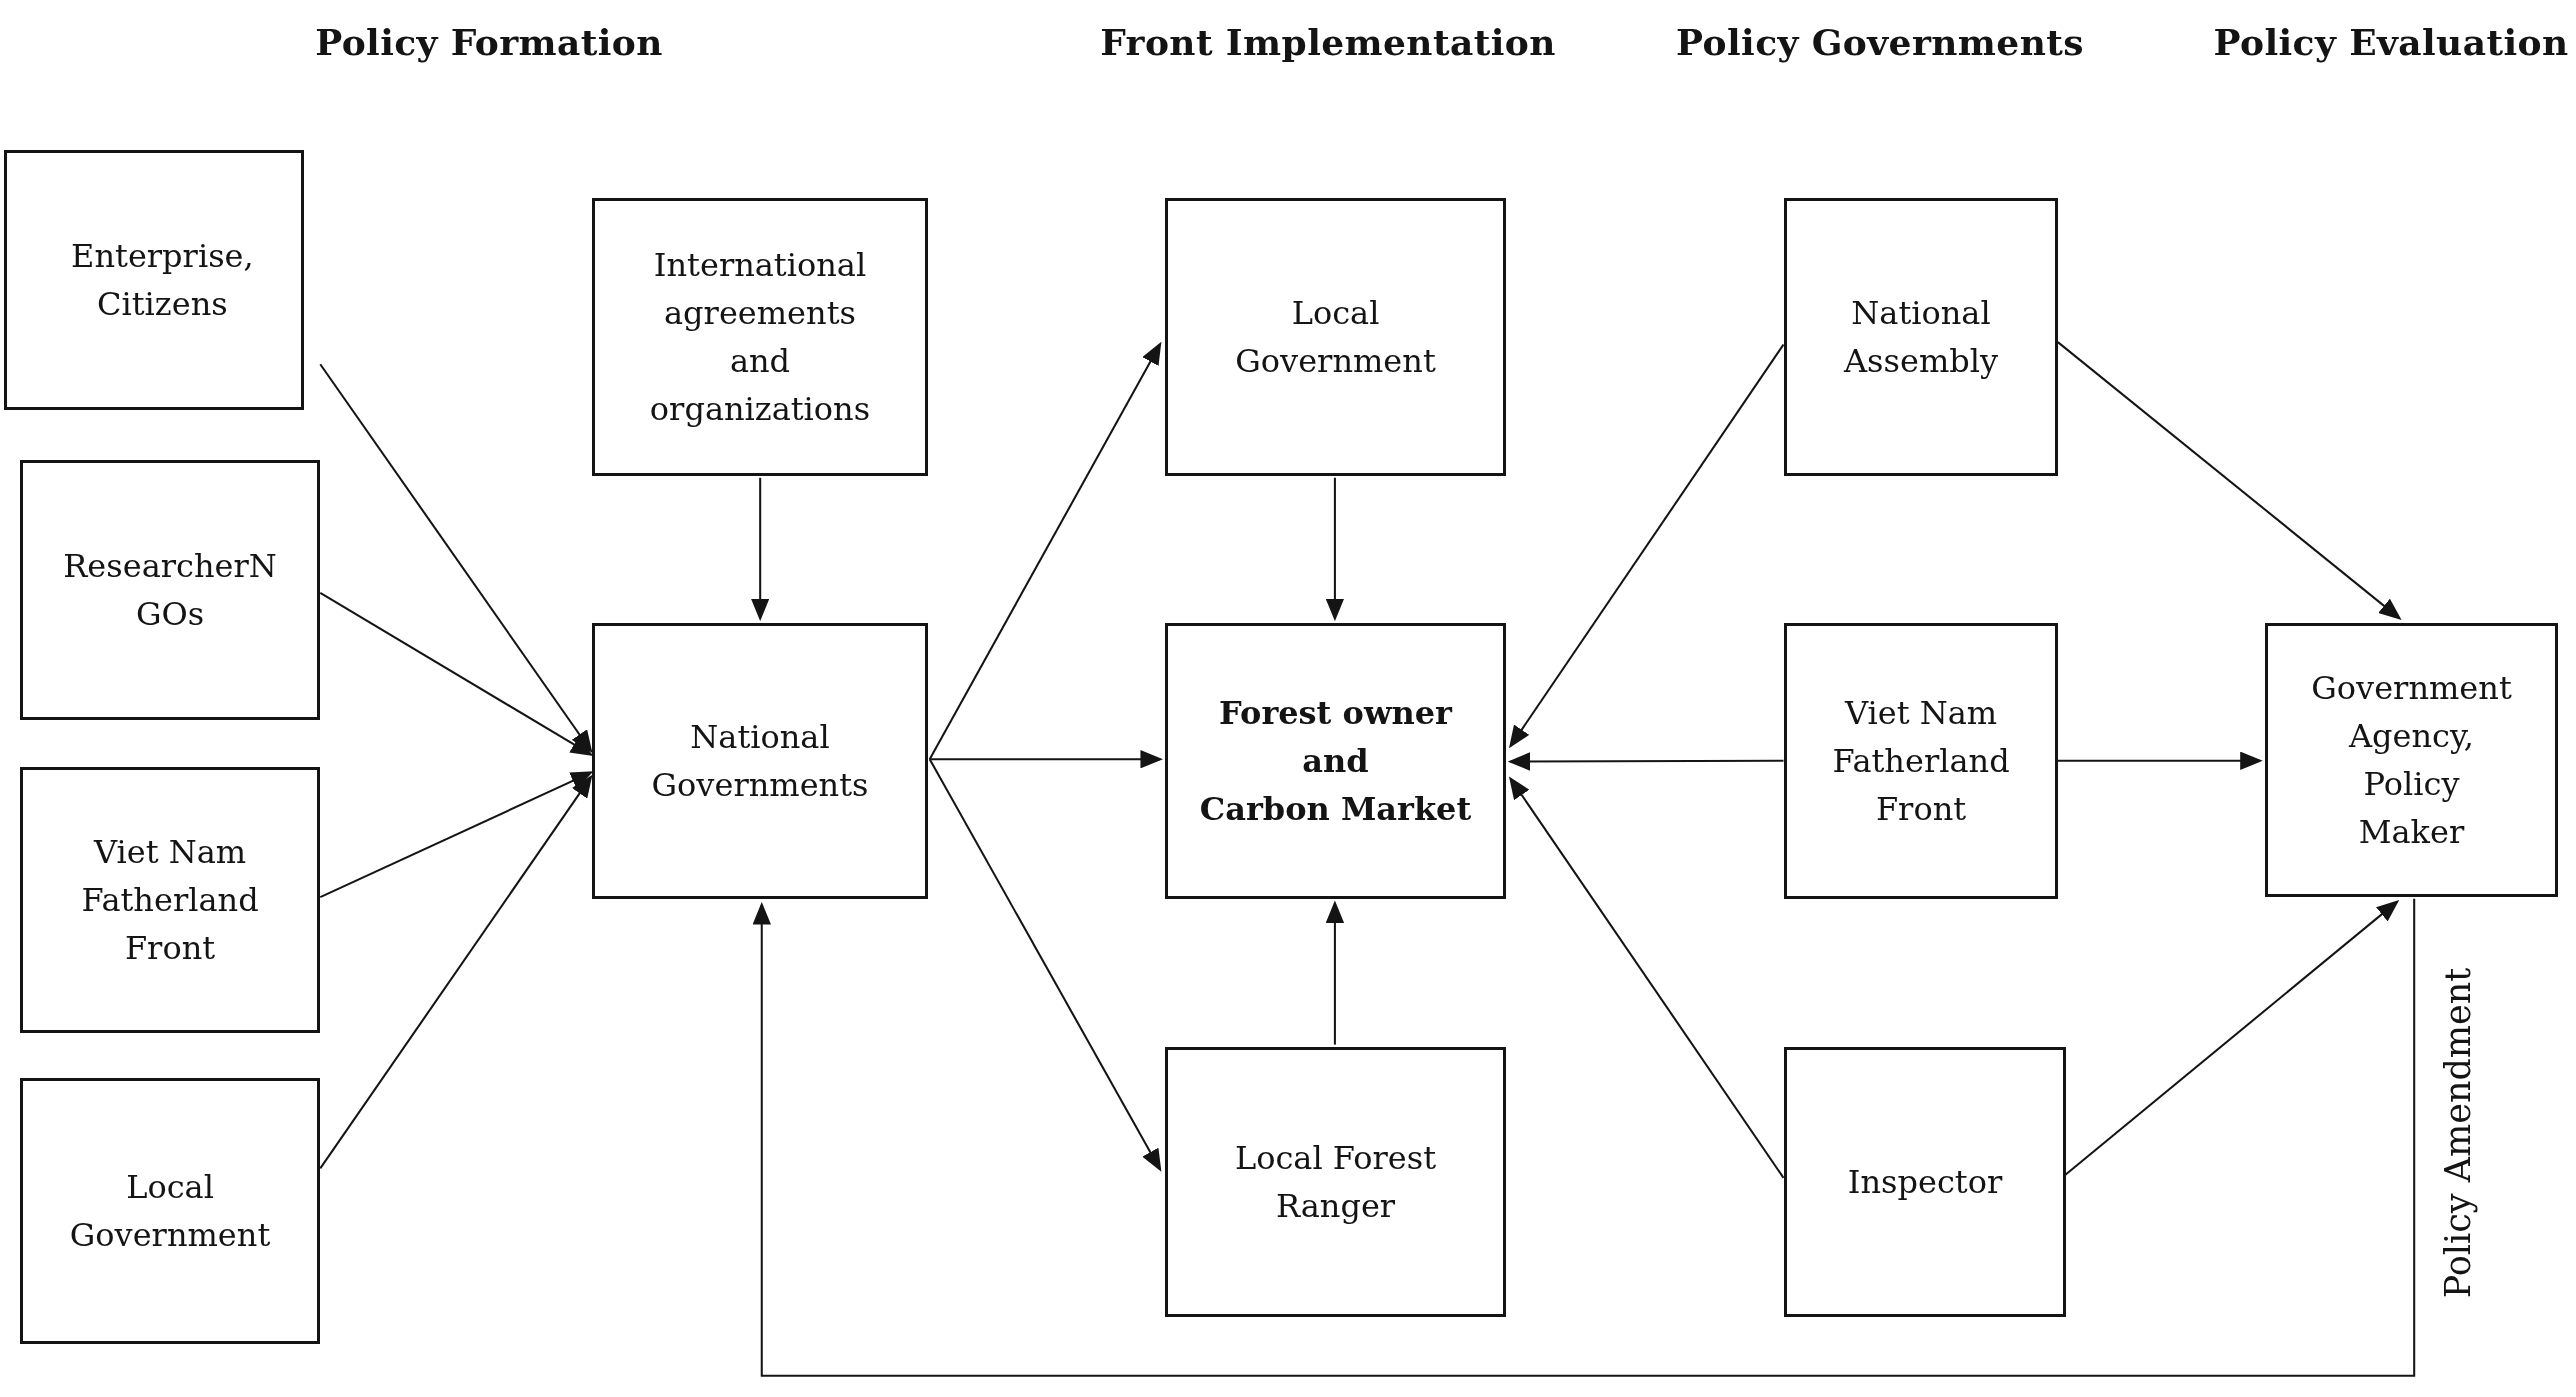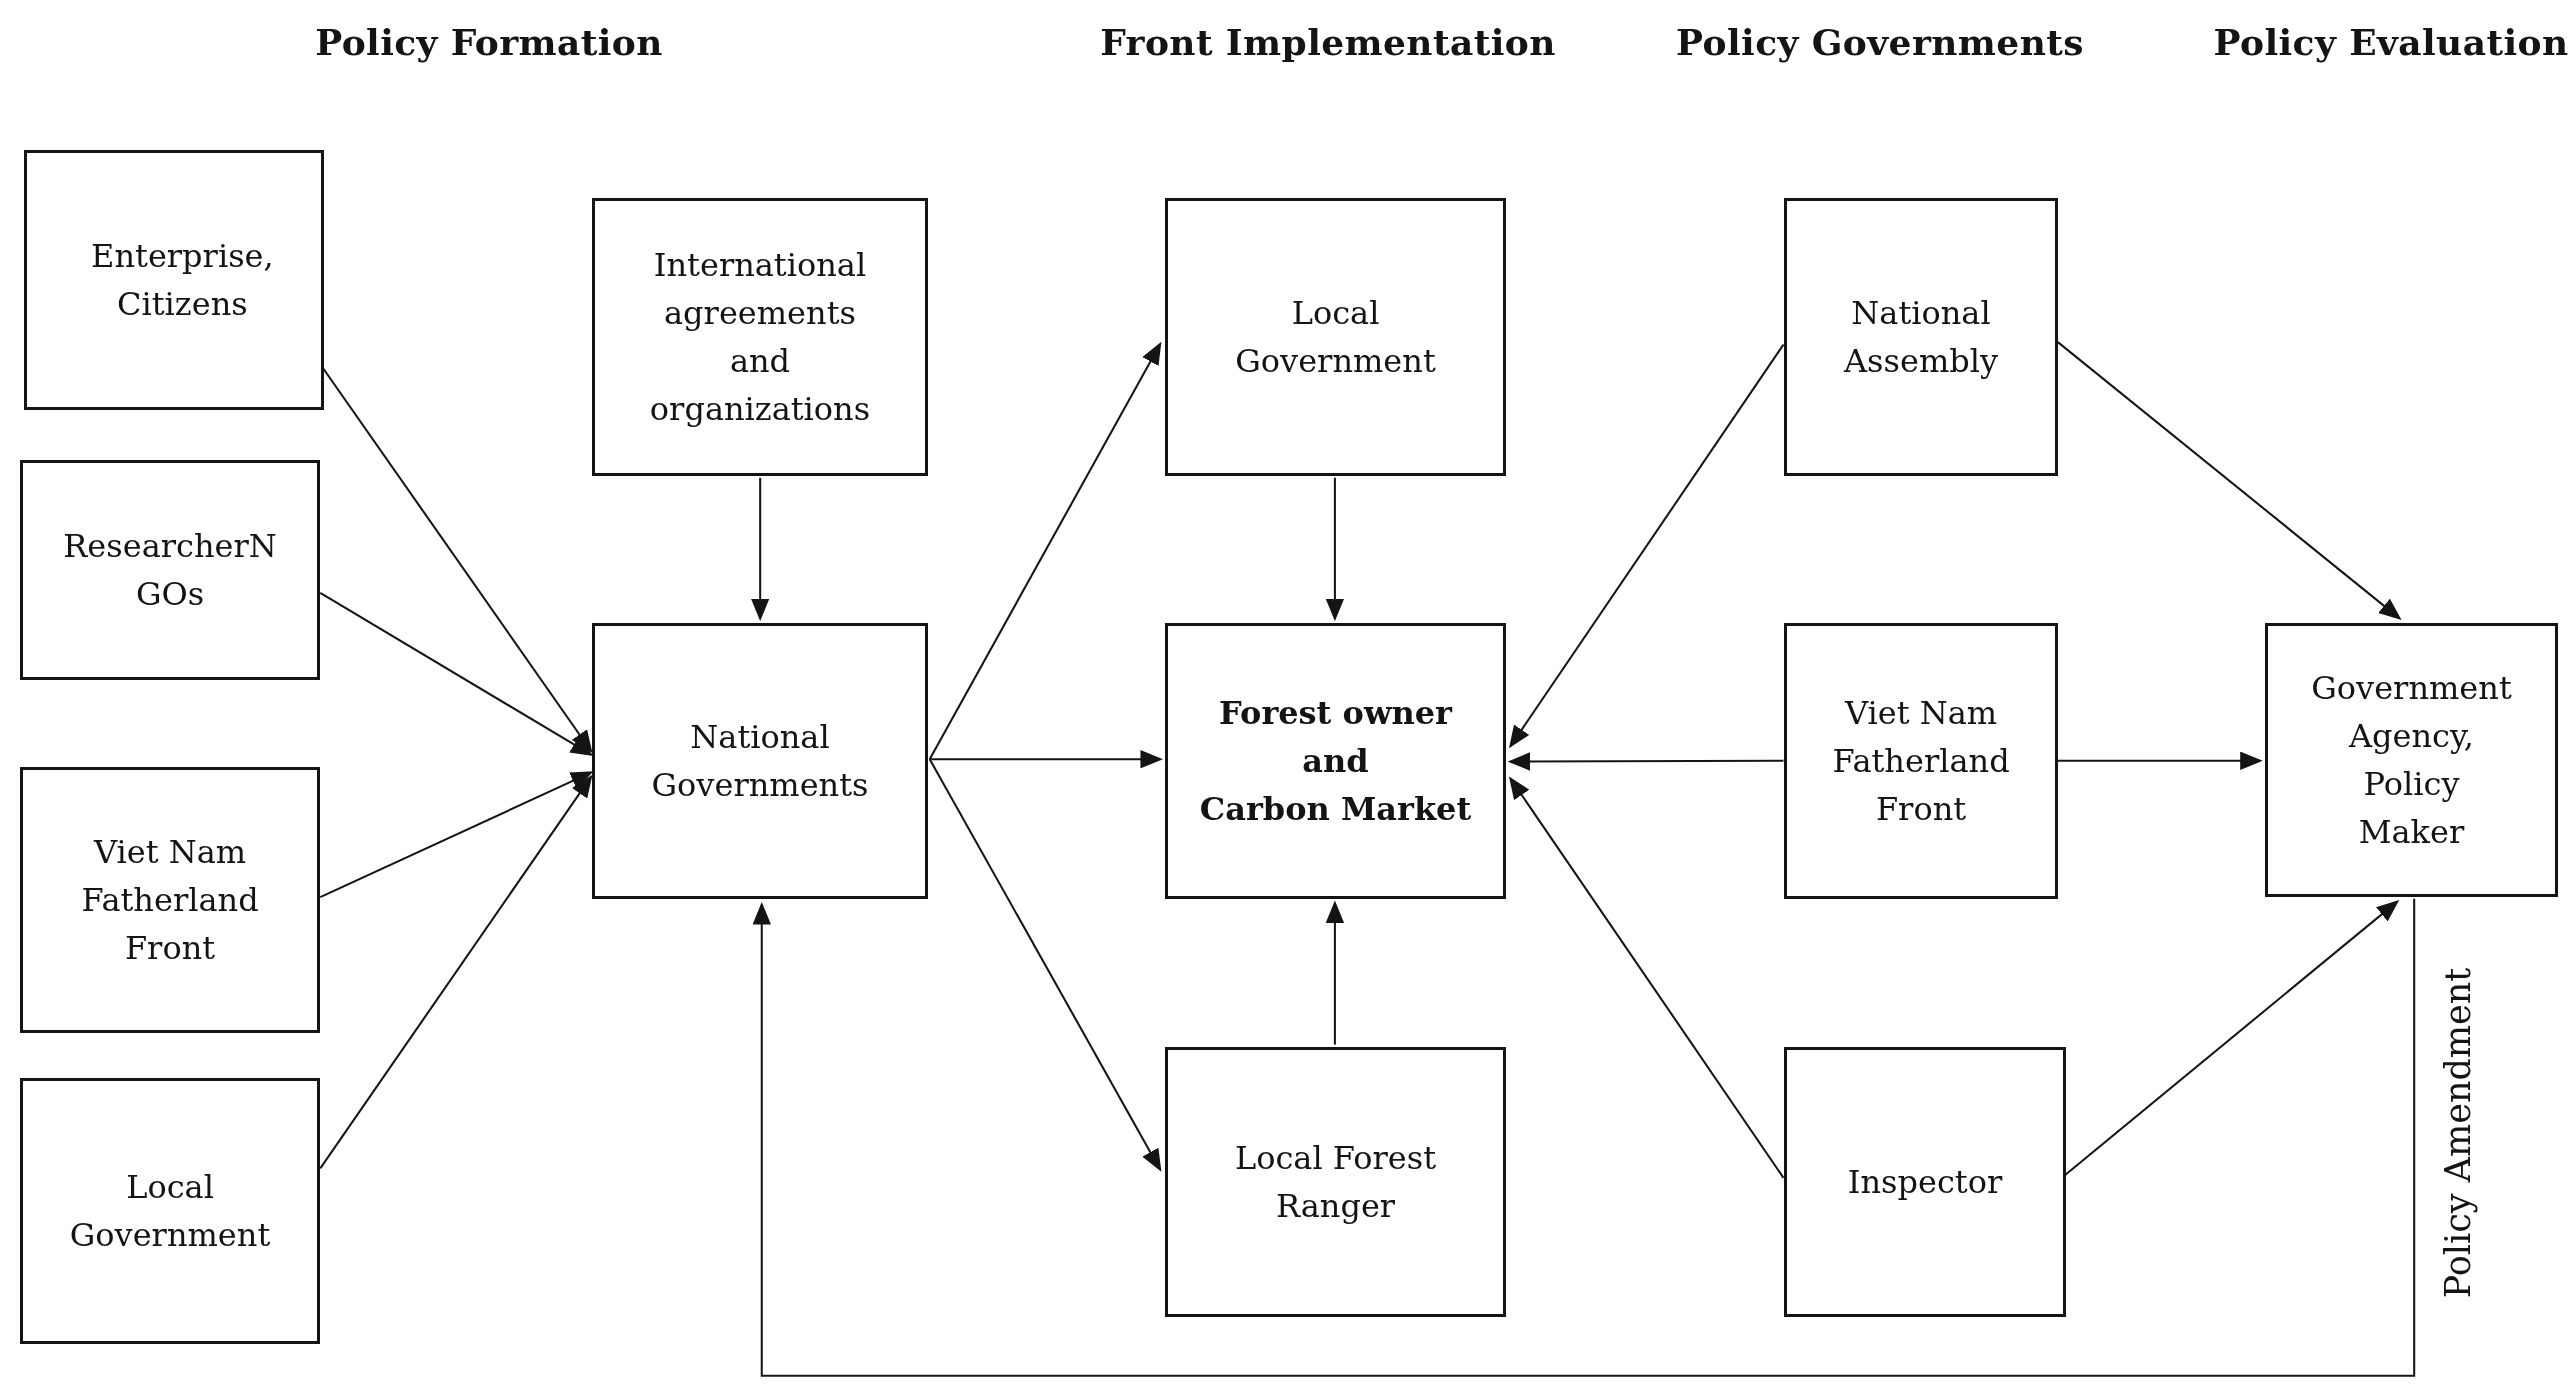--- a/index.html
+++ b/index.html
@@ -81,23 +81,23 @@
   </svg>
 
   <div id="headers-layer">
     <div class="col-header" style="left:489px;">Policy Formation</div>
     <div class="col-header" style="left:1328px;">Front Implementation</div>
     <div class="col-header" style="left:1880px;">Policy Governments</div>
     <div class="col-header" style="left:2391px;">Policy Evaluation</div>
   </div>
 
   <div id="boxes-layer">
-      <div class="node-box" style="left: 24px; top: 150px; width: 300px; height: 260px; padding-left: 23px;">Enterprise,
+      <div class="node-box" style="left: 4px; top: 150px; width: 300px; height: 260px; padding-left: 23px;">Enterprise,
 Citizens</div>
-      <div class="node-box" style="left: 20px; top: 460px; width: 300px; height: 220px;">ResearcherN
+      <div class="node-box" style="left: 20px; top: 460px; width: 300px; height: 260px;">ResearcherN
 GOs</div>
       <div class="node-box" style="left: 20px; top: 767px; width: 300px; height: 266px;">Viet Nam
 Fatherland
 Front</div>
       <div class="node-box" style="left: 20px; top: 1078px; width: 300px; height: 266px;">Local
 Government</div>
       <div class="node-box" style="left: 592px; top: 198px; width: 336px; height: 278px;">International
 agreements
 and
 organizations</div>

